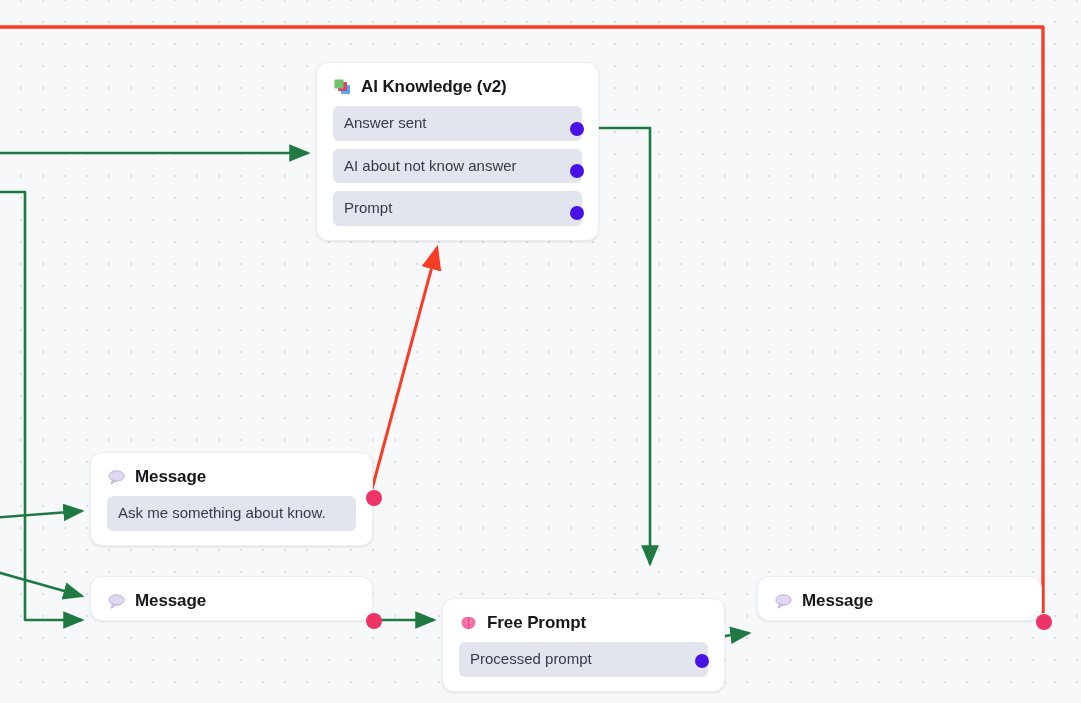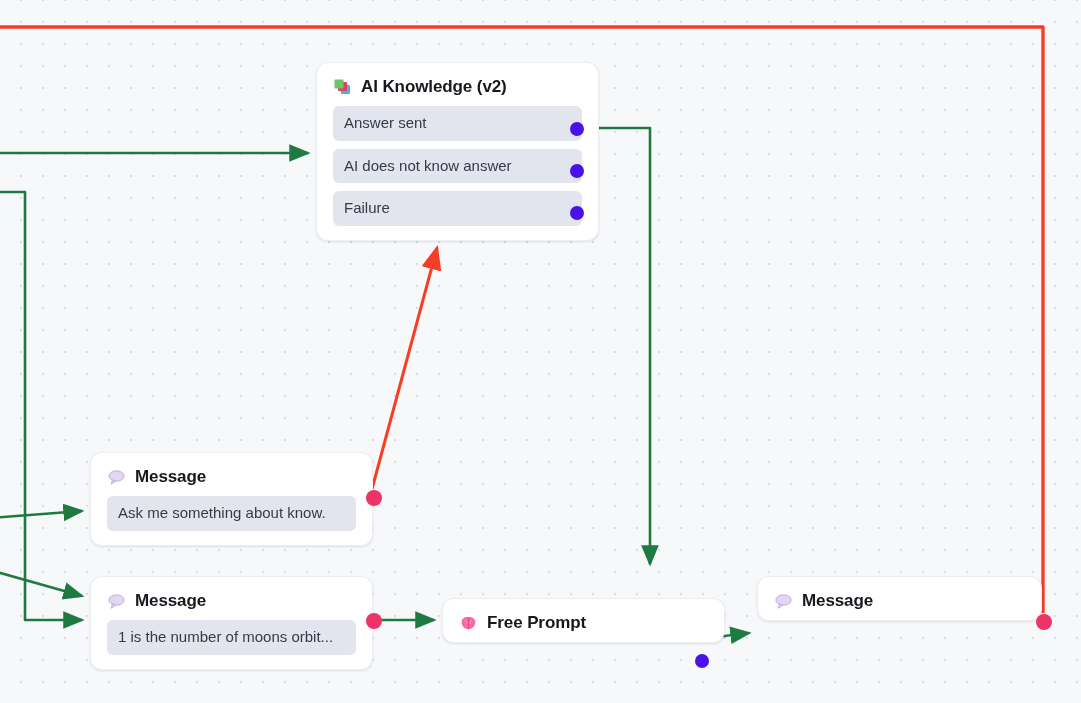--- a/index.html
+++ b/index.html
@@ -147,22 +147,22 @@
     <div class="node-header">
       <svg class="node-icon" viewBox="0 0 19 19">
         <rect x="8" y="7" width="9" height="9" rx="0.8" fill="#57a8f0"></rect>
         <rect x="5" y="4" width="9" height="9" rx="0.8" fill="#e0415e"></rect>
         <rect x="1.5" y="1.5" width="9" height="9" rx="0.8" fill="#6fc36b"></rect>
       </svg>
       <span class="node-title">AI Knowledge (v2)</span>
     </div>
     <div class="node-body">
       <div class="field">Answer sent</div>
-      <div class="field">AI does not know answer</div>
-      <div class="field">Failure</div>
+      <div class="field">AI about not know answer</div>
+      <div class="field">Prompt</div>
     </div>
     <div class="port port-out" style="left:253px; top:59px;"></div>
     <div class="port port-out" style="left:253px; top:101px;"></div>
     <div class="port port-out" style="left:253px; top:143px;"></div>
   </div>
 
   <div class="node" id="node-msg-cats">
     <div class="node-header">
       <svg class="node-icon" viewBox="0 0 19 19">
         <ellipse cx="9.5" cy="8" rx="7.6" ry="5.2" fill="#e2d7f2" stroke="#b9a8d8" stroke-width="0.9"></ellipse>
@@ -176,37 +176,37 @@
     <div class="port port-pink" style="left:275px; top:37px;"></div>
   </div>
 
   <div class="node" id="node-msg-moons">
     <div class="node-header">
       <svg class="node-icon" viewBox="0 0 19 19">
         <ellipse cx="9.5" cy="8" rx="7.6" ry="5.2" fill="#e2d7f2" stroke="#b9a8d8" stroke-width="0.9"></ellipse>
         <path d="M5.6,11.8 L4.2,16.2 L8.6,13.2 z" fill="#e2d7f2" stroke="#b9a8d8" stroke-width="0.9" stroke-linejoin="round"></path>
       </svg>
       <span class="node-title">Message</span>
-    </div>
-    <div class="node-body">
-      <div class="field">1 is the number of moons orbit...</div>
     </div>
     <div class="port port-pink" style="left:275px; top:36px;"></div>
   </div>
 
   <div class="node" id="node-free-prompt">
     <div class="node-header">
       <svg class="node-icon" viewBox="0 0 19 19">
         <path d="M9.5,3 C6.3,2.4 3,4 2.6,7.2 C2.2,10.4 4,13.3 6.6,14.6 C8.4,15.5 11,15.4 12.8,14.3 C15.4,12.8 16.8,10 16.3,7.2 C15.8,4.2 12.8,2.4 9.5,3 Z" fill="#f76ba5"></path>
         <path d="M9.5,3.4 L9.5,14.9" stroke="#f03a84" stroke-width="0.9" fill="none"></path>
         <path d="M6,6 C7.5,6.6 8.2,8.2 7.4,9.6" stroke="#f9a7c8" stroke-width="0.9" fill="none"></path>
         <path d="M12.8,6.4 C11.3,7 10.8,8.6 11.6,10" stroke="#f9a7c8" stroke-width="0.9" fill="none"></path>
       </svg>
       <span class="node-title">Free Prompt</span>
     </div>
+    <div class="node-body">
+      <div class="field">Processed prompt</div>
+    </div>
     <div class="port port-out" style="left:252px; top:55px;"></div>
   </div>
 
   <div class="node" id="node-msg-output">
     <div class="node-header">
       <svg class="node-icon" viewBox="0 0 19 19">
         <ellipse cx="9.5" cy="8" rx="7.6" ry="5.2" fill="#e2d7f2" stroke="#b9a8d8" stroke-width="0.9"></ellipse>
         <path d="M5.6,11.8 L4.2,16.2 L8.6,13.2 z" fill="#e2d7f2" stroke="#b9a8d8" stroke-width="0.9" stroke-linejoin="round"></path>
       </svg>
       <span class="node-title">Message</span>

